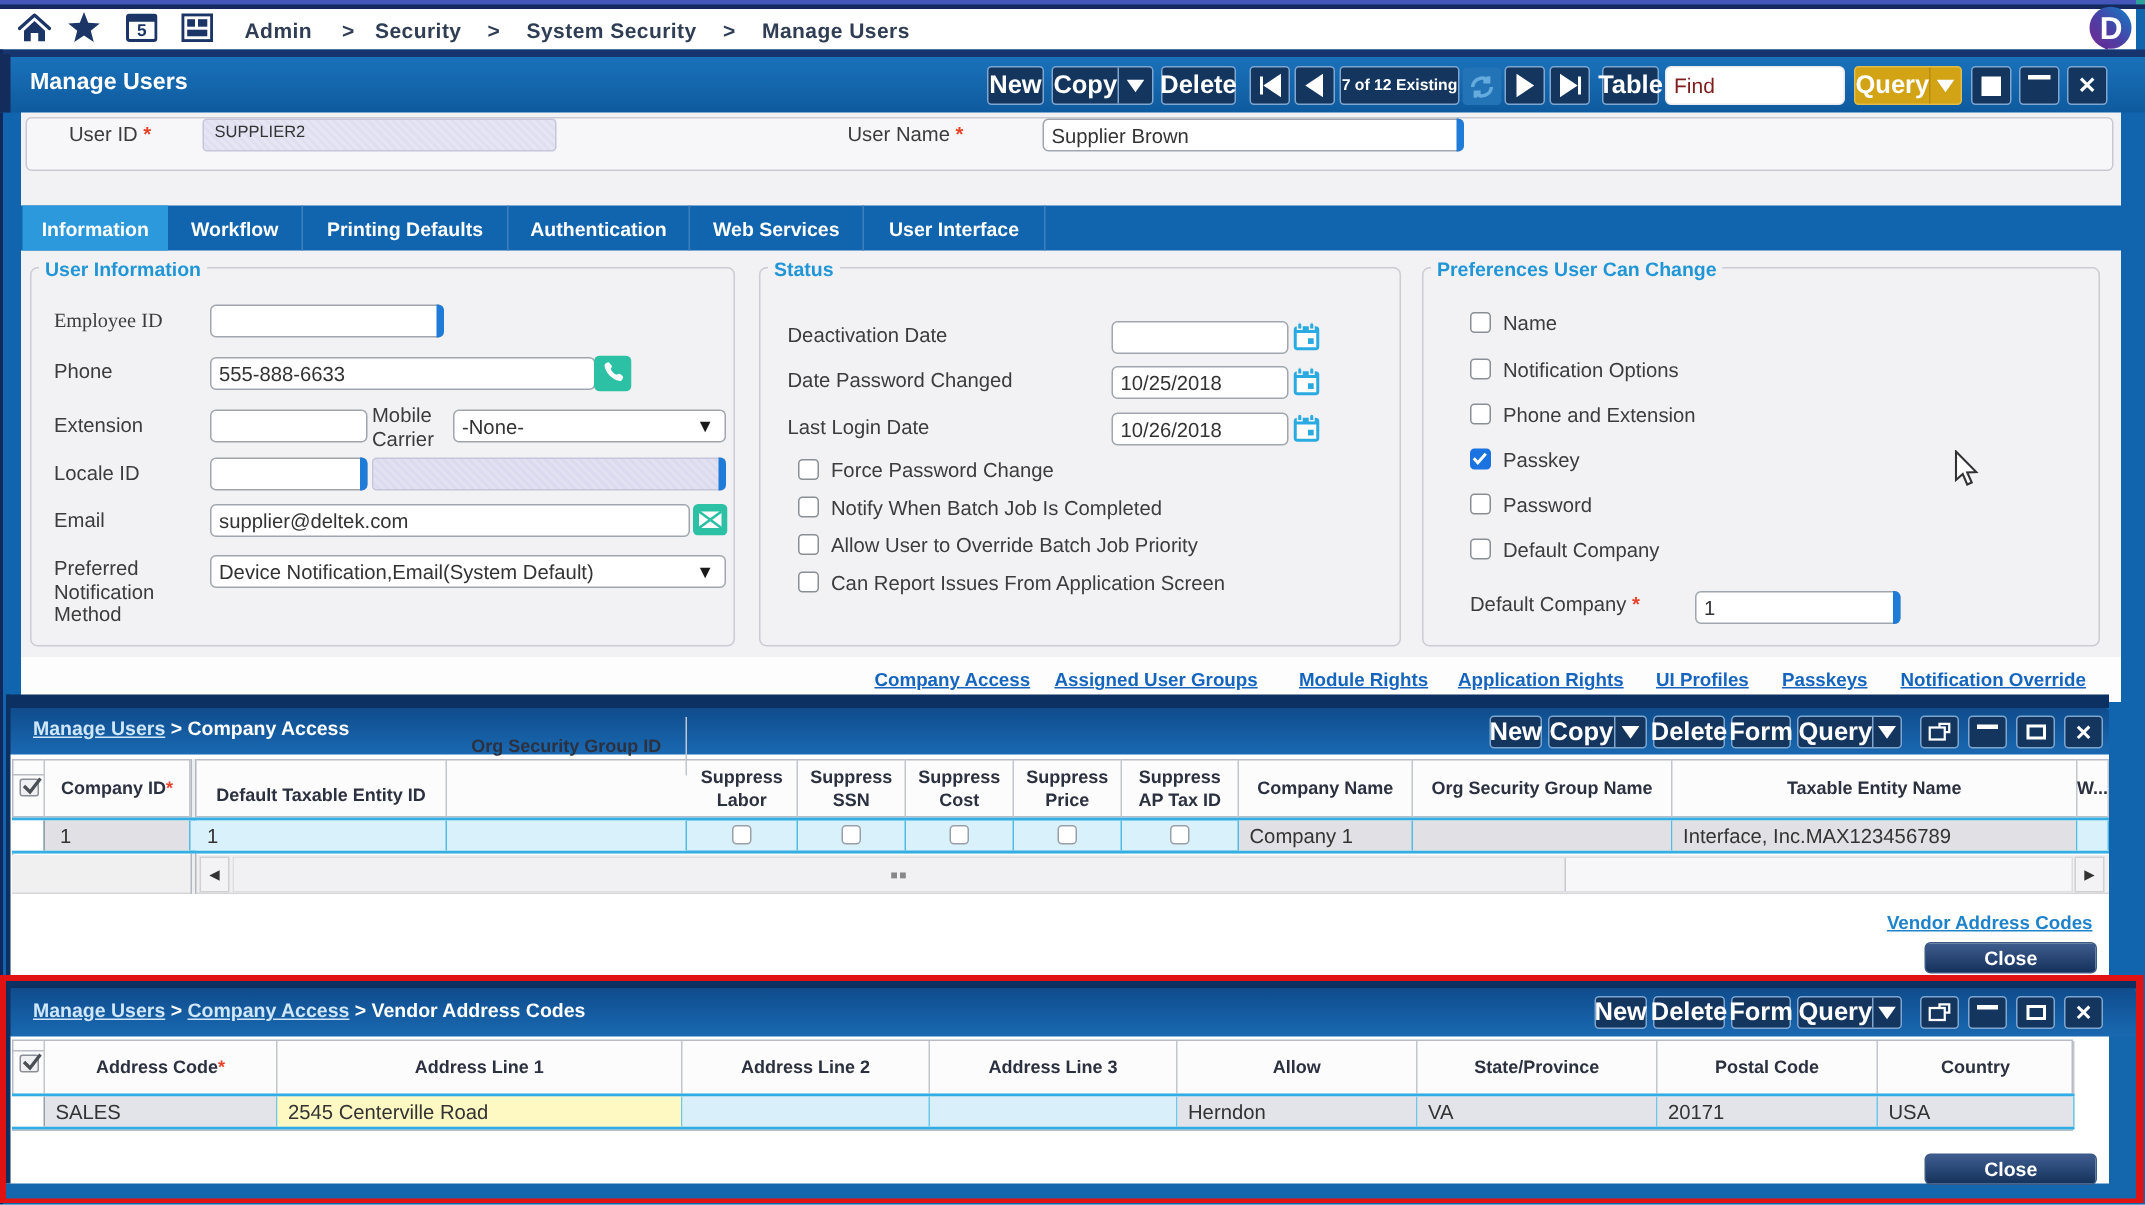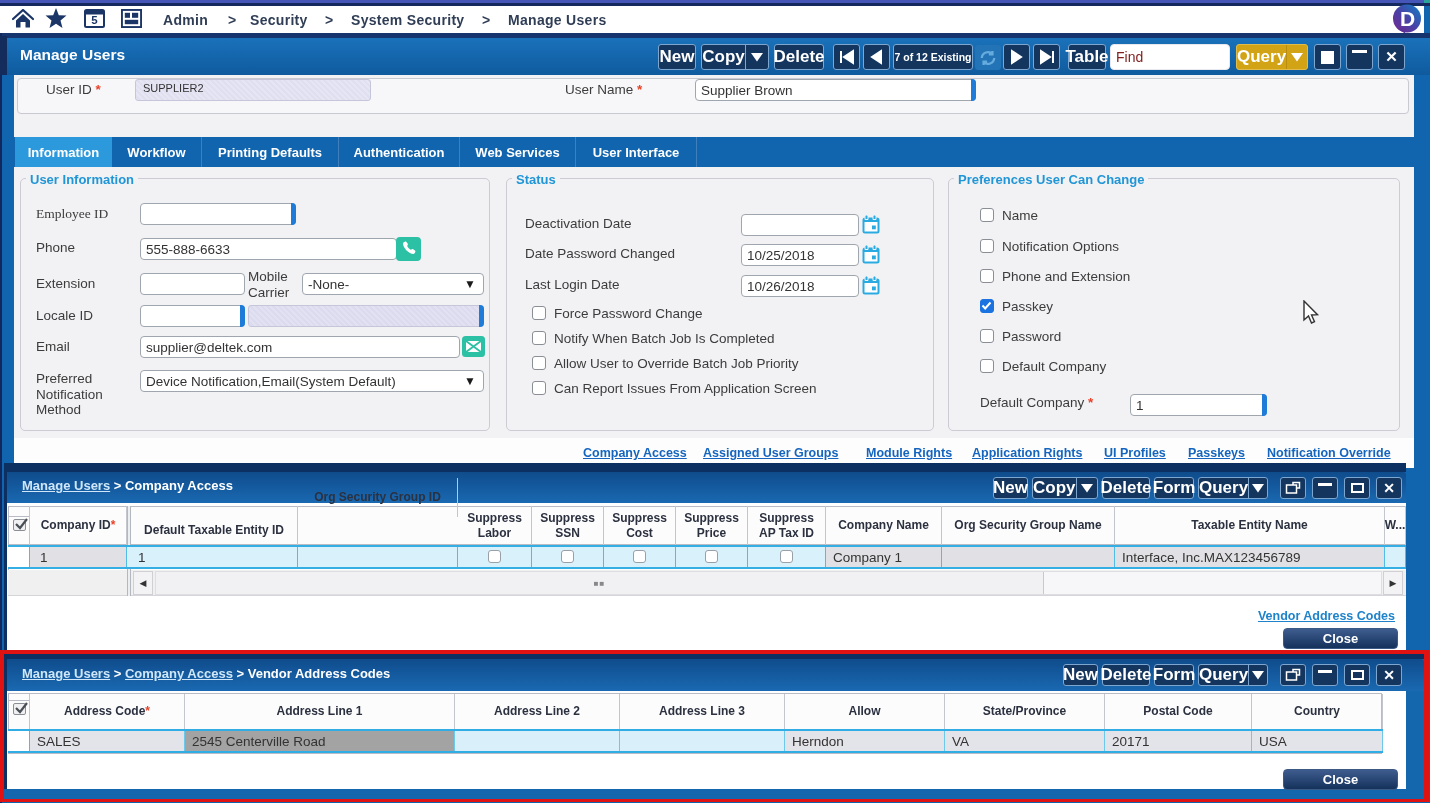--- a/index.html
+++ b/index.html
@@ -423,20 +423,20 @@
     <div class="th" style="left: 1105px; top: 694px; width: 147px; height: 35px; border-right: 1px solid rgb(195, 198, 204);">Postal Code</div>
     <div class="th" style="left: 1252px; top: 694px; width: 131px; height: 35px; border-right: 1px solid rgb(195, 198, 204);">Country</div>
     <div class="abs" style="left: 13px; top: 703px; width: 13px; height: 12px; background: rgb(240, 240, 242); border: 1px solid rgb(138, 143, 150); border-radius: 2px;">
       <svg width="15" height="13" viewBox="0 0 15 13" style="margin:-2px 0 0 0">
         <path d="M2 6 L6 10 L13 1" stroke="#4a4f55" stroke-width="2.2" fill="none"></path>
       </svg>
     </div>
     <div class="abs" style="left: 8px; top: 729px; width: 1375px; height: 24px; background: rgb(227, 227, 234); border-top: 2px solid rgb(47, 173, 228); border-bottom: 2px solid rgb(47, 173, 228);"></div>
     <div class="cell" style="left: 8px; top: 731px; width: 22px; height: 20px; background: rgb(255, 255, 255); border-right: 1px solid rgb(154, 160, 168);"></div>
     <div class="cell" style="left: 30px; top: 731px; width: 155px; height: 20px; background: rgb(227, 227, 234); border-right: 1px solid rgb(110, 200, 234);">SALES</div>
-    <div class="cell" style="left: 185px; top: 731px; width: 270px; height: 20px; background: #a3a3a3; border-right: 1px solid rgb(110, 200, 234);">2545 Centerville Road</div>
+    <div class="cell" style="left: 185px; top: 731px; width: 270px; height: 20px; background: #fef9c3; border-right: 1px solid rgb(110, 200, 234);">2545 Centerville Road</div>
     <div class="cell" style="left: 455px; top: 731px; width: 165px; height: 20px; background: rgb(217, 239, 250); border-right: 1px solid rgb(110, 200, 234);"></div>
     <div class="cell" style="left: 620px; top: 731px; width: 165px; height: 20px; background: rgb(217, 239, 250); border-right: 1px solid rgb(110, 200, 234);"></div>
     <div class="cell" style="left: 785px; top: 731px; width: 160px; height: 20px; background: rgb(227, 227, 234); border-right: 1px solid rgb(110, 200, 234);">Herndon</div>
     <div class="cell" style="left: 945px; top: 731px; width: 160px; height: 20px; background: rgb(227, 227, 234); border-right: 1px solid rgb(110, 200, 234);">VA</div>
     <div class="cell" style="left: 1105px; top: 731px; width: 147px; height: 20px; background: rgb(227, 227, 234); border-right: 1px solid rgb(110, 200, 234);">20171</div>
     <div class="cell" style="left: 1252px; top: 731px; width: 131px; height: 20px; background: rgb(227, 227, 234); border-right: 1px solid rgb(110, 200, 234);">USA</div>
   </div>
 
 </body></html>

